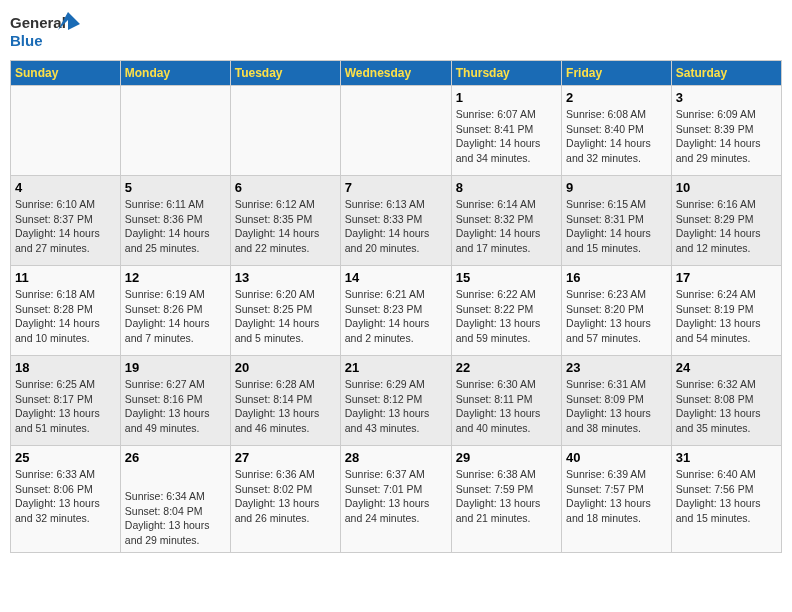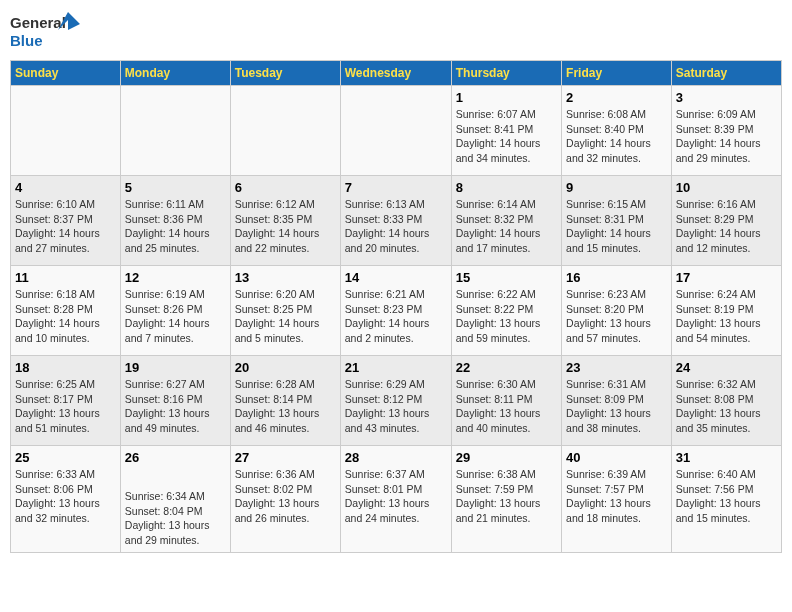--- a/index.html
+++ b/index.html
@@ -276,21 +276,21 @@
         </td>
         <td>
           <span class="day-number">27</span>
           <div class="day-info" style="white-space: pre-line;">Sunrise: 6:36 AM
 Sunset: 8:02 PM
 Daylight: 13 hours and 26 minutes.</div>
         </td>
         <td>
           <span class="day-number">28</span>
           <div class="day-info" style="white-space: pre-line;">Sunrise: 6:37 AM
-Sunset: 8:01 PM
+Sunset: 7:01 PM
 Daylight: 13 hours and 24 minutes.</div>
         </td>
         <td>
           <span class="day-number">29</span>
           <div class="day-info" style="white-space: pre-line;">Sunrise: 6:38 AM
 Sunset: 7:59 PM
 Daylight: 13 hours and 21 minutes.</div>
         </td>
         <td>
           <span class="day-number">40</span>

